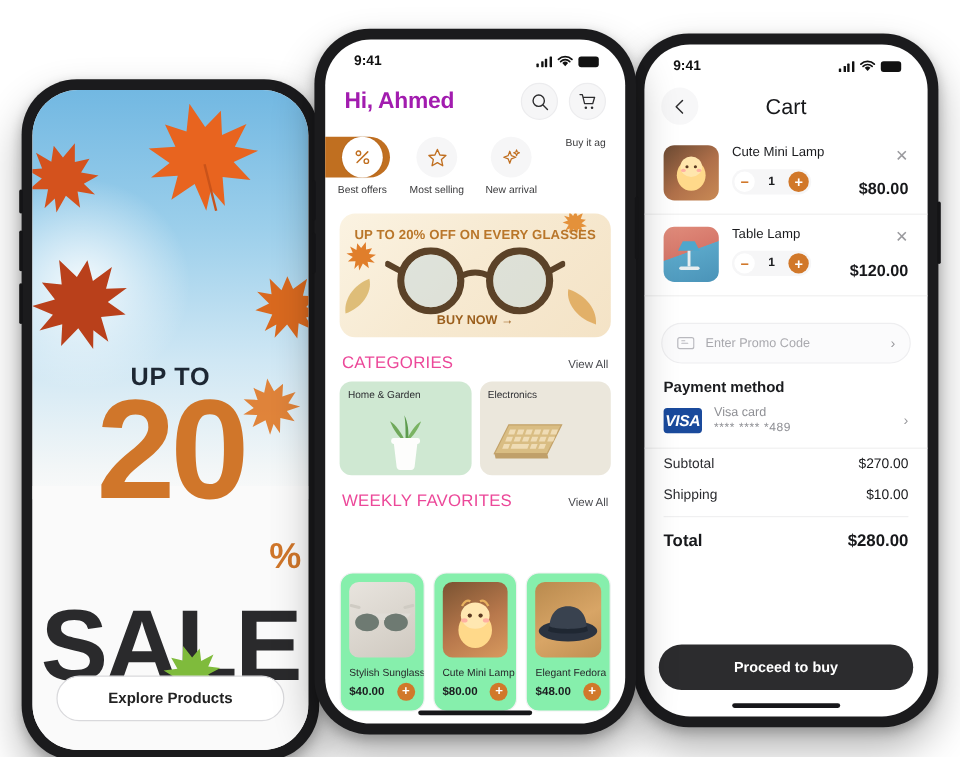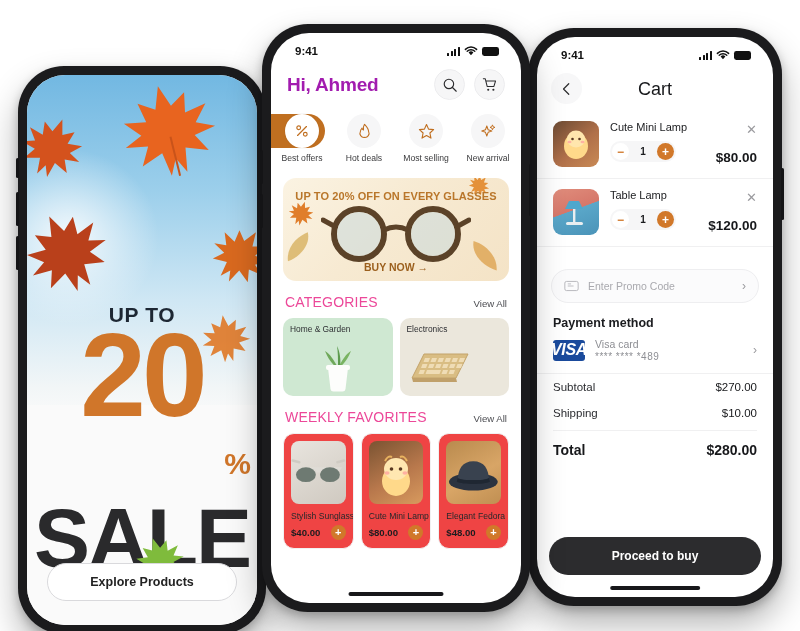--- a/index.html
+++ b/index.html
@@ -139,22 +139,22 @@
 
   .cat-row { display:flex; gap: 7px; padding: 0 12px; }
   .cat-card {
     flex:1; height: 78px; border-radius: 10px; position:relative; overflow:hidden;
     padding: 6px 0 0 7px;
   }
   .cat-name { font-size: 8.4px; color:#2e2f33; font-weight: normal; position:relative; z-index:2;}
 
   .prod-row { display:flex; gap: 7px; padding: 0 12px; }
   .prod-card {
-    flex:1; border-radius: 11px; background:#ef4444; border:1px solid #f1f1f2;
-    padding: 7px 7px 8px; overflow:hidden;
+    flex:1; border-radius: 11px; background:#86efac; border:1px solid #f1f1f2;
+    padding: 7px 7px 8px; overflow:hidden;margin-top:44px;
   }
   .prod-img {
     height: 63px; border-radius: 8px; display:flex; align-items:center; justify-content:center;
     overflow:hidden; position:relative;
   }
   .prod-name { font-size: 8.6px; color:#27282b; margin-top: 7px; white-space:nowrap; }
   .prod-foot { display:flex; align-items:center; justify-content:space-between; margin-top: 4px; }
   .prod-price { font-size: 9.6px; font-weight:bold; color:#1b1c1f; }
   .plus-btn {
     width: 15px; height: 15px; border-radius:50%; background:#d1782a; color:#fff;
@@ -201,21 +201,21 @@
   .promo-ph { flex:1; font-size: 10.5px; color:#a9a9ae; }
 
   .pay-title { font-size: 12.5px; font-weight:bold; color:#1b1c1f; padding: 13px 16px 6px; }
   .pay-row {
     display:flex; align-items:center; gap: 10px; padding: 2px 16px 11px;
     border-bottom:1px solid #f0f0f1; margin: 0 0 0 0;
   }
   .visa {
     width: 32px; height: 21px; border-radius: 3px; background:#1a4a9c;
     display:flex; align-items:center; justify-content:center;
-    color:#fff; font-size: 16px; font-weight:bold; font-style:italic; letter-spacing:-.3px;
+    color:#fff; font-size: 13px; font-weight:bold; font-style:italic; letter-spacing:-.3px;
   }
   .pay-name { font-size: 10.5px; color:#8e8f94; }
   .pay-num { font-size: 10px; color:#8e8f94; letter-spacing: .5px; margin-top:1px; }
 
   .tot-row { display:flex; justify-content:space-between; padding: 7px 16px; }
   .tot-label { font-size: 11.5px; color:#2c2d31; }
   .tot-val { font-size: 11.5px; color:#17181b; font-weight: normal; }
   .tot-sep { height:1px; background:#f0f0f1; margin: 4px 16px; }
   .grand .tot-label { font-size: 14px; font-weight:bold; color:#17181b; }
   .grand .tot-val { font-size: 14px; font-weight:bold; color:#17181b; }
@@ -449,28 +449,20 @@
       <div class="tabs">
         <div class="tab active">
           <div class="circ">
             <svg width="16" height="16" viewBox="0 0 18 18">
                 <path d="M4 14 14 4" stroke="#c06f20" stroke-width="1.4" stroke-linecap="round"></path>
                 <circle cx="5.3" cy="5.3" r="2.1" stroke="#c06f20" stroke-width="1.3" fill="none"></circle>
                 <circle cx="12.7" cy="12.7" r="2.1" stroke="#c06f20" stroke-width="1.3" fill="none"></circle>
               </svg>
           </div>
           <div class="tlabel">Best offers</div>
-        </div>
-        <div class="tab">
-          <div class="circ">
-            <svg width="15" height="16" viewBox="0 0 16 18">
-                <path d="M8 1.5c2.8 3.2 4.6 5 4.6 8A4.6 4.6 0 0 1 8 16.2 4.6 4.6 0 0 1 3.4 9.5c0-1.4.7-2.6 1.8-3.8.3 1.4 1 2 1.7 2.2C6.3 5.6 6.8 3.4 8 1.5Z" stroke="#c06f20" stroke-width="1.2" fill="none" stroke-linejoin="round"></path>
-              </svg>
-          </div>
-          <div class="tlabel">Hot deals</div>
         </div>
         <div class="tab">
           <div class="circ">
             <svg width="17" height="17" viewBox="0 0 18 18">
                 <path d="M9 1.6 11.2 6.5 16.5 7 12.6 10.6 13.7 16 9 13.3 4.3 16 5.4 10.6 1.5 7l5.3-.5z" stroke="#c06f20" stroke-width="1.2" fill="none" stroke-linejoin="round"></path>
               </svg>
           </div>
           <div class="tlabel">Most selling</div>
         </div>
         <div class="tab">

